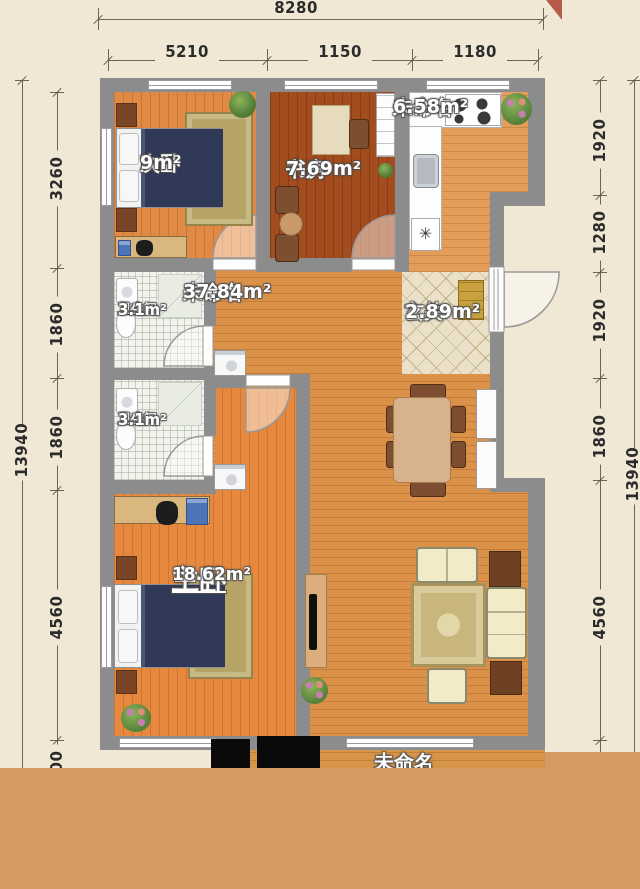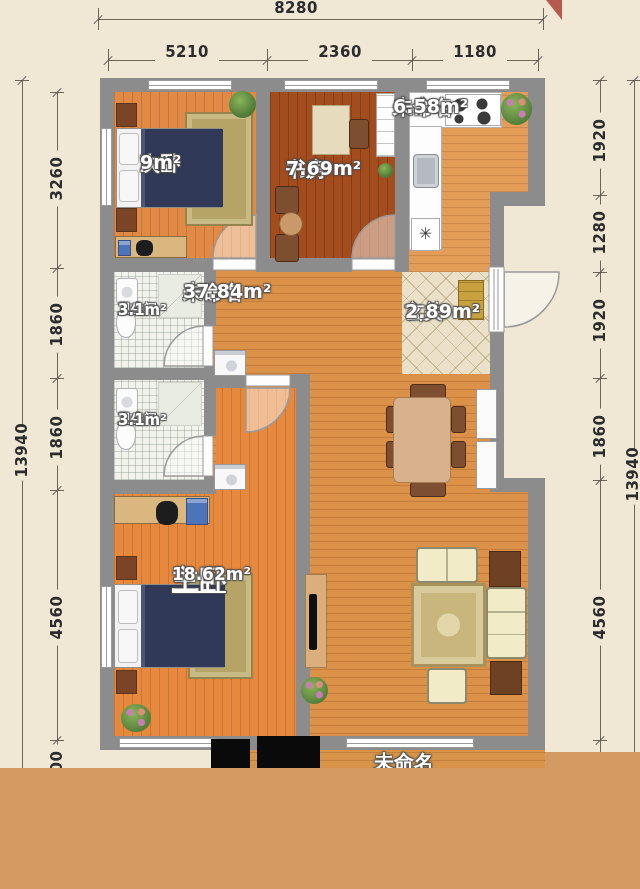--- a/index.html
+++ b/index.html
@@ -277,21 +277,21 @@
 
   <div class="dim" style="left:98px;top:19px;width:445px;height:1px"></div>
   <div class="dim" style="left:108px;top:60px;width:430px;height:1px"></div>
   <div class="dim" style="left:22px;top:80px;width:1px;height:688px"></div>
   <div class="dim" style="left:57px;top:92px;width:1px;height:676px"></div>
   <div class="dim" style="left:600px;top:80px;width:1px;height:688px"></div>
   <div class="dim" style="left:634px;top:80px;width:1px;height:688px"></div>
 
   <div class="dlab" style="left:264px;top:0;width:64px">8280</div>
   <div class="dlab" style="left:155px;top:44px;width:64px">5210</div>
-  <div class="dlab" style="left:308px;top:44px;width:64px">2360</div>
+  <div class="dlab" style="left:308px;top:44px;width:64px">1150</div>
   <div class="dlab" style="left:443px;top:44px;width:64px">1180</div>
   <div class="dlab rot" style="left:-6px;top:444px">13940</div>
   <div class="dlab rot" style="left:29px;top:170px">3260</div>
   <div class="dlab rot" style="left:29px;top:316px">1860</div>
   <div class="dlab rot" style="left:29px;top:429px">1860</div>
   <div class="dlab rot" style="left:29px;top:609px">4560</div>
   <div class="dlab rot" style="left:29px;top:764px">2400</div>
   <div class="dlab rot" style="left:572px;top:132px">1920</div>
   <div class="dlab rot" style="left:572px;top:224px">1280</div>
   <div class="dlab rot" style="left:572px;top:312px">1920</div>

